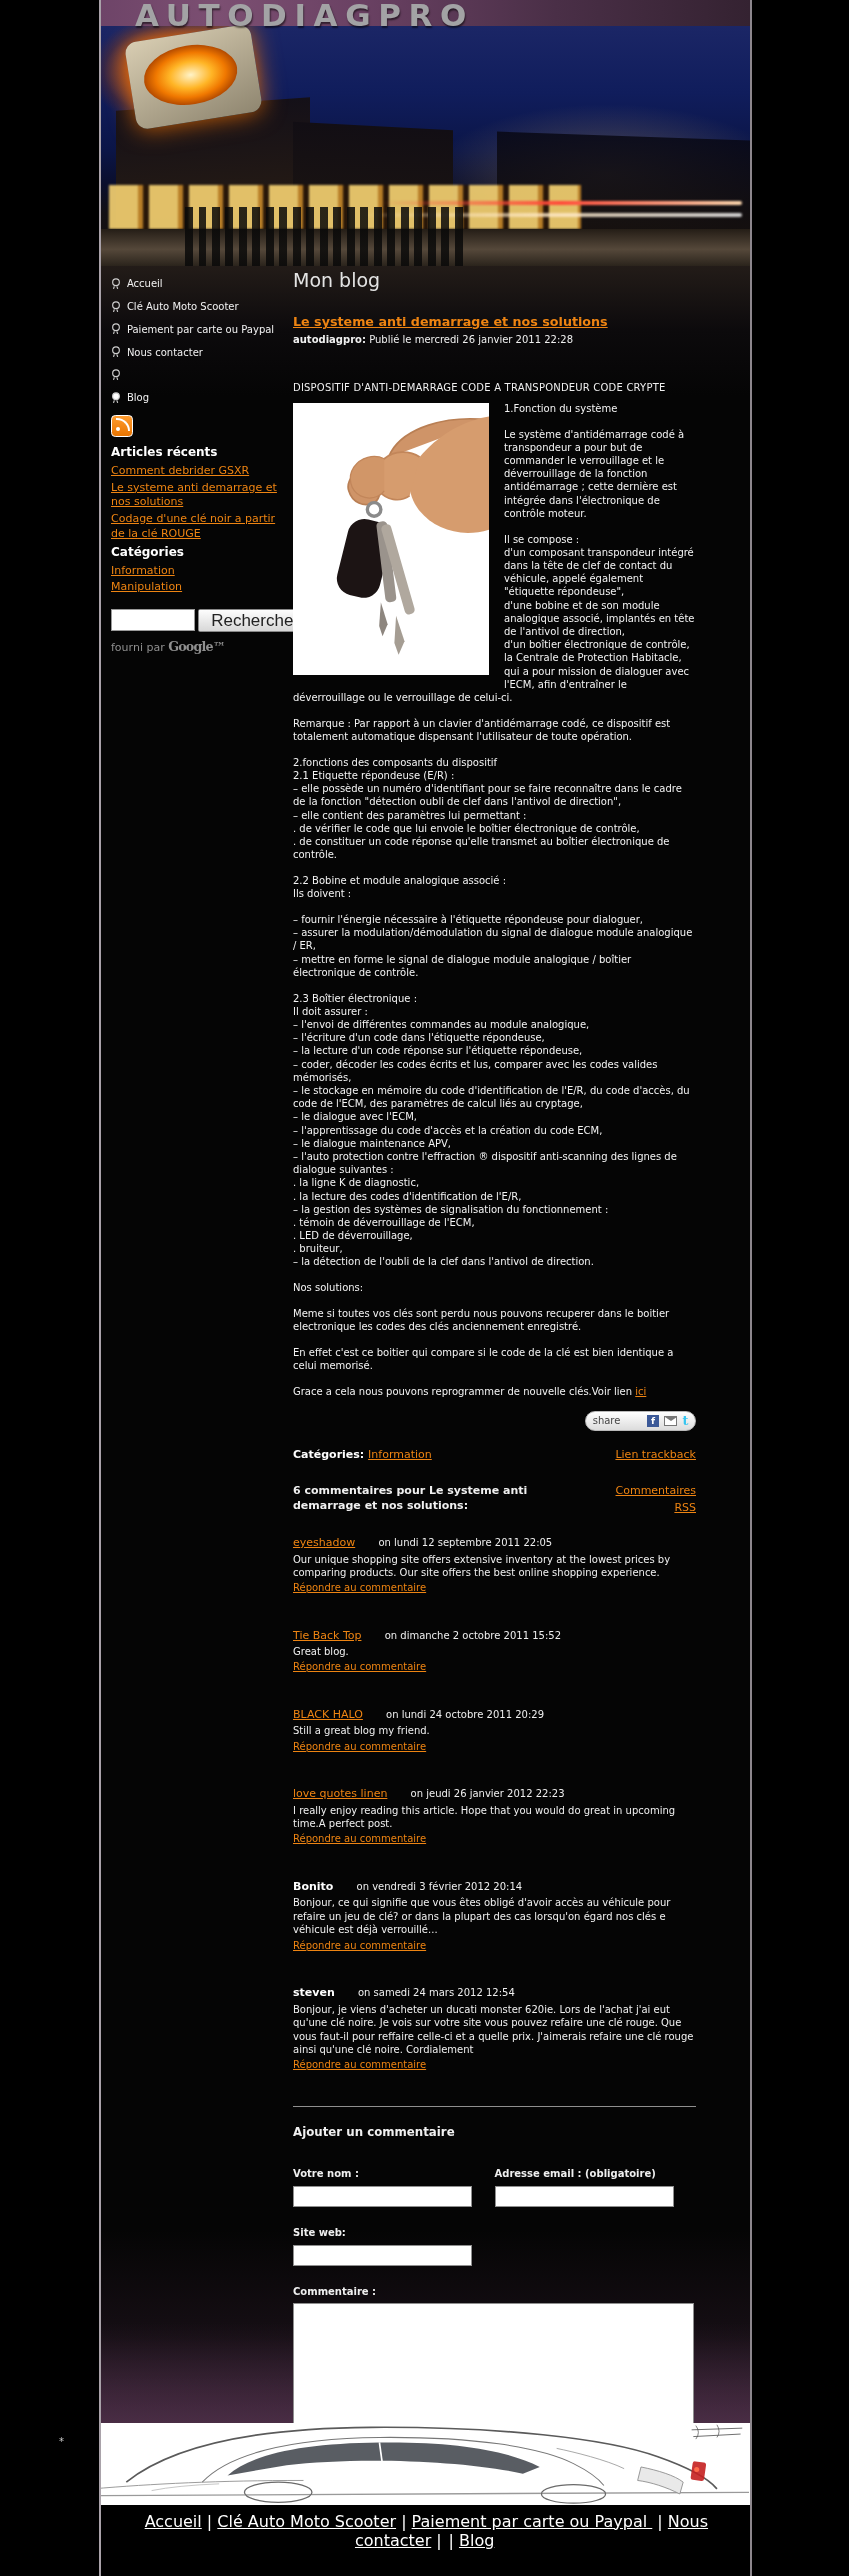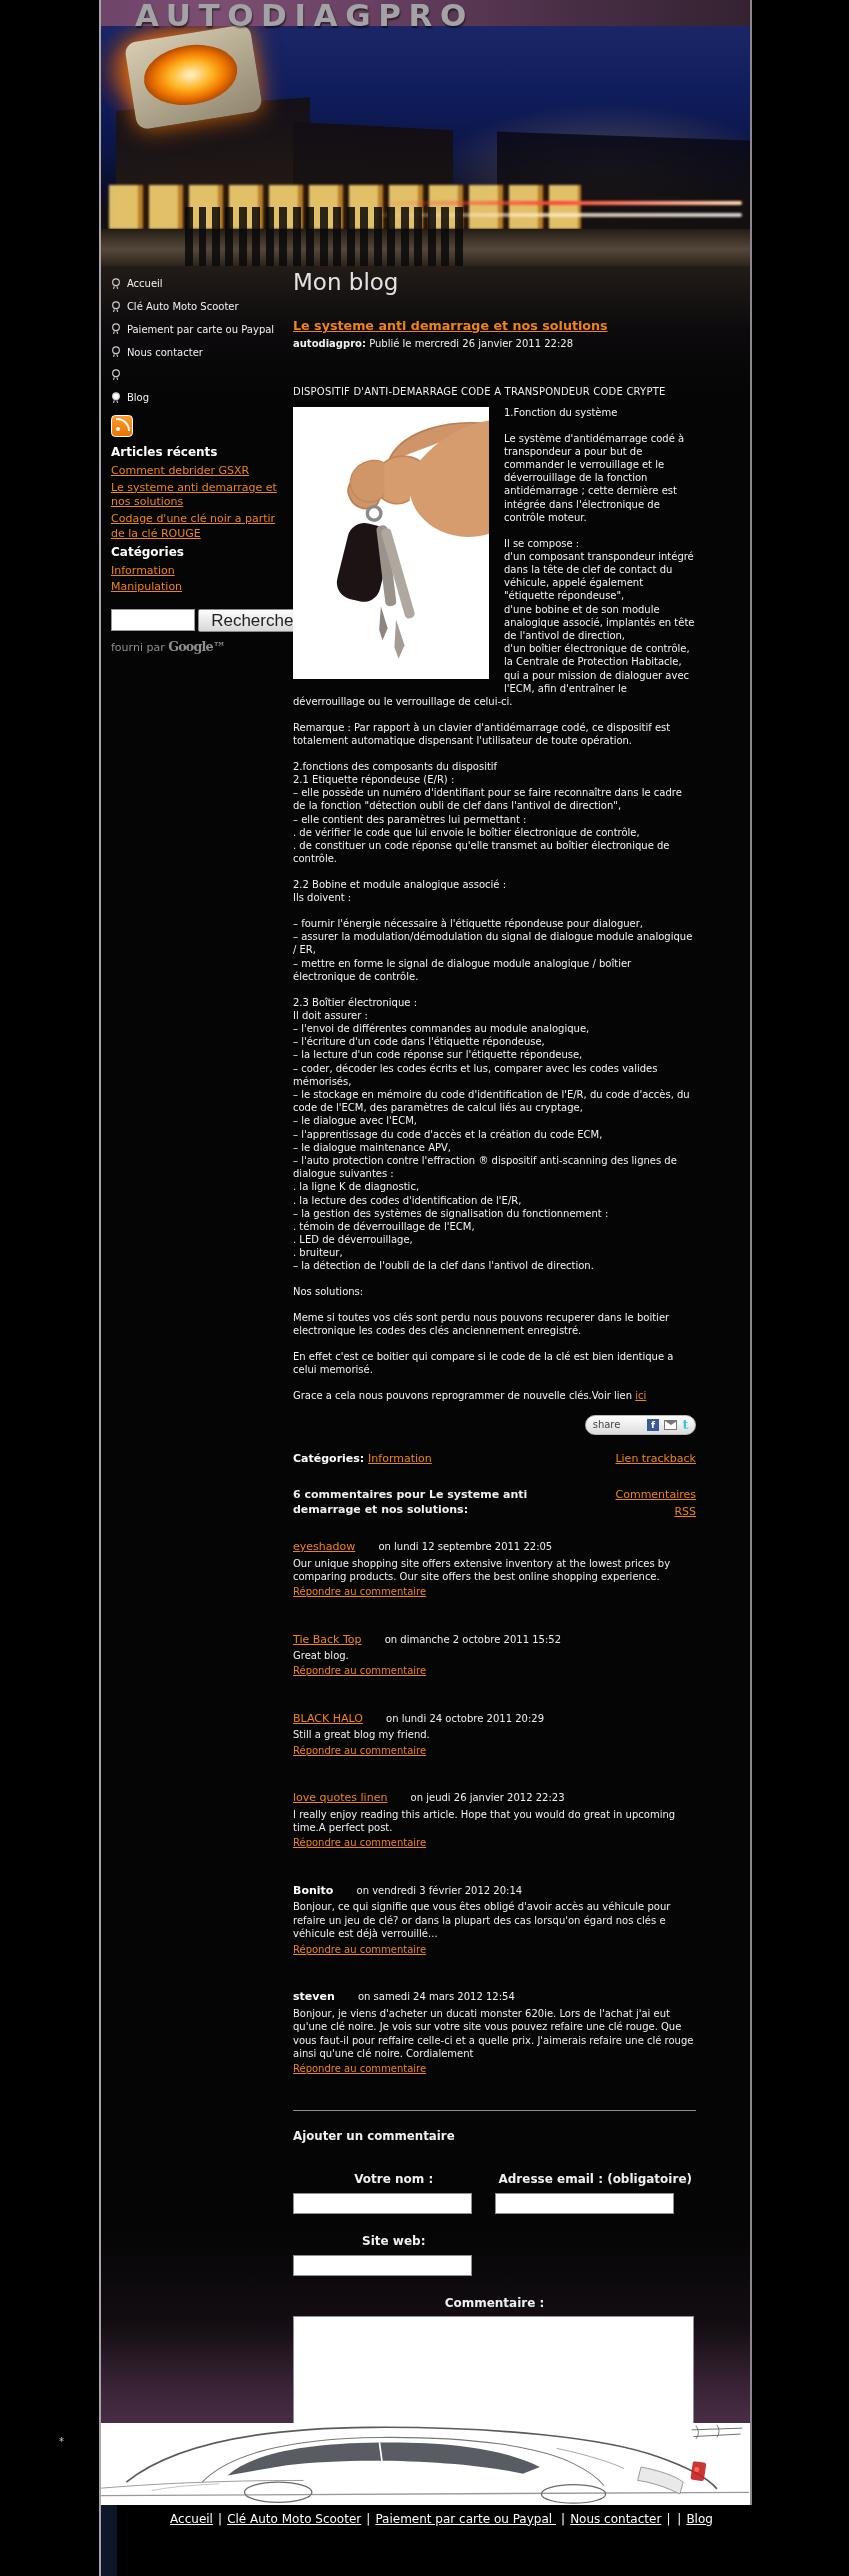--- a/index.html
+++ b/index.html
@@ -100,21 +100,21 @@
   .search-row { margin-top:13.5px; display:flex; gap:3.4px; }
   .search-input { width:84px; height:22px; border:0.8px solid #9a9a9a; background:#fff; }
   .search-btn {
     height:23.6px; padding:0 11.8px; font-size:17px; color:#222;
     background:linear-gradient(180deg,#fdfdfd,#d8d8d8); border:0.8px solid #888; border-radius:1.7px;
   }
   .google-credit { margin-top:6.7px; color:#8f8f8f; font-size:11px; }
   .google-credit b { font-family:"DejaVu Serif","Liberation Serif",serif; font-size:12.7px; letter-spacing:-0.8px; }
   
   .main { position:absolute; left:192px; top:3.4px; width:403px; }
-  .page-title { font-size:23px; color:#e4e4e4; font-weight:normal; margin-bottom:22px; }
+  .page-title { font-size:19px; color:#e4e4e4; font-weight:normal; margin-bottom:22px; }
   .article-title { display:inline-block; font-size:12.7px; font-weight:bold; margin-bottom:5px; }
   .article-meta { font-size:10px; margin-bottom:37px; }
   .article-meta b { font-weight:bold; }
   .article-intro { font-size:10px; margin-bottom:8.4px; letter-spacing:0.2px; }
   .article-img {
     float:left; width:196px; height:272px; margin:1.7px 15px 5px 0; background:#fff;
   }
   .article-body { font-size:10px; line-height:1.32; color:#f4f4f4; }
   .article-body p { white-space:pre-line; margin:0 0 12.7px 0; }
   .share-row { text-align:right; height:25px; }
@@ -135,26 +135,26 @@
   .comments-rss { text-align:right; font-size:11px; line-height:1.5; width:101px; }
   .comment { margin-bottom:34px; font-size:10px; line-height:1.35; }
   .comment .author-link { font-weight:normal; font-size:11px; }
   .comment .author-plain { font-weight:bold; font-size:11px; color:#fff; text-decoration:none; }
   .comment .c-date { color:#efefef;margin-left:20px; }
   .comment .c-text { margin:1.7px 0; }
   .comment-sep { border:none; border-top:1.7px solid #8f8f8f; margin:3.4px 0 18.6px 0; }
   .add-title { font-weight:bold; font-size:11.8px; margin-bottom:29px; }
   .form-grid { display:flex; flex-wrap:wrap; }
   .f-col { width:50%; margin-bottom:20px; }
-  .f-label { font-weight:bold; font-size:12px; margin-bottom:6.7px;text-align:center; }
+  .f-label { font-weight:bold; font-size:10px; margin-bottom:6.7px; }
   .f-input { width:179px; height:21px; background:#fff; border:0.8px solid #8f8f8f; }
   .f-text { width:401px; height:127px; background:#fff; border:0.8px solid #8f8f8f; resize:none; }
   
   .footer-art { position:absolute; left:0; top:2423px; width:100%; height:82px; background:#fff; overflow:hidden; }
-  .footer-links { position:absolute; left:16px; top:2505px; width:100%; height:71px; background:#000; text-align:center; padding-top:6.7px; font-size:12px; }
+  .footer-links { position:absolute; left:0; top:2505px; width:100%; height:71px; background:#000; text-align:center; padding-top:6.7px; font-size:16px; }
   .footer-links a { color:#fff; margin:0 1.7px; }
   .footer-links .sep { color:#fff; margin:0 3.4px; }
   .stray-star { position:absolute; left:59px; top:2436px; color:#cfcfcf; font-size:10px; }
   .bottom-glow {
     position:absolute; left:0; bottom:0; width:100%; height:101px;
     background:linear-gradient(180deg,transparent,rgba(96,58,90,.45));
   }
 </style>
 </head>
 <body>

